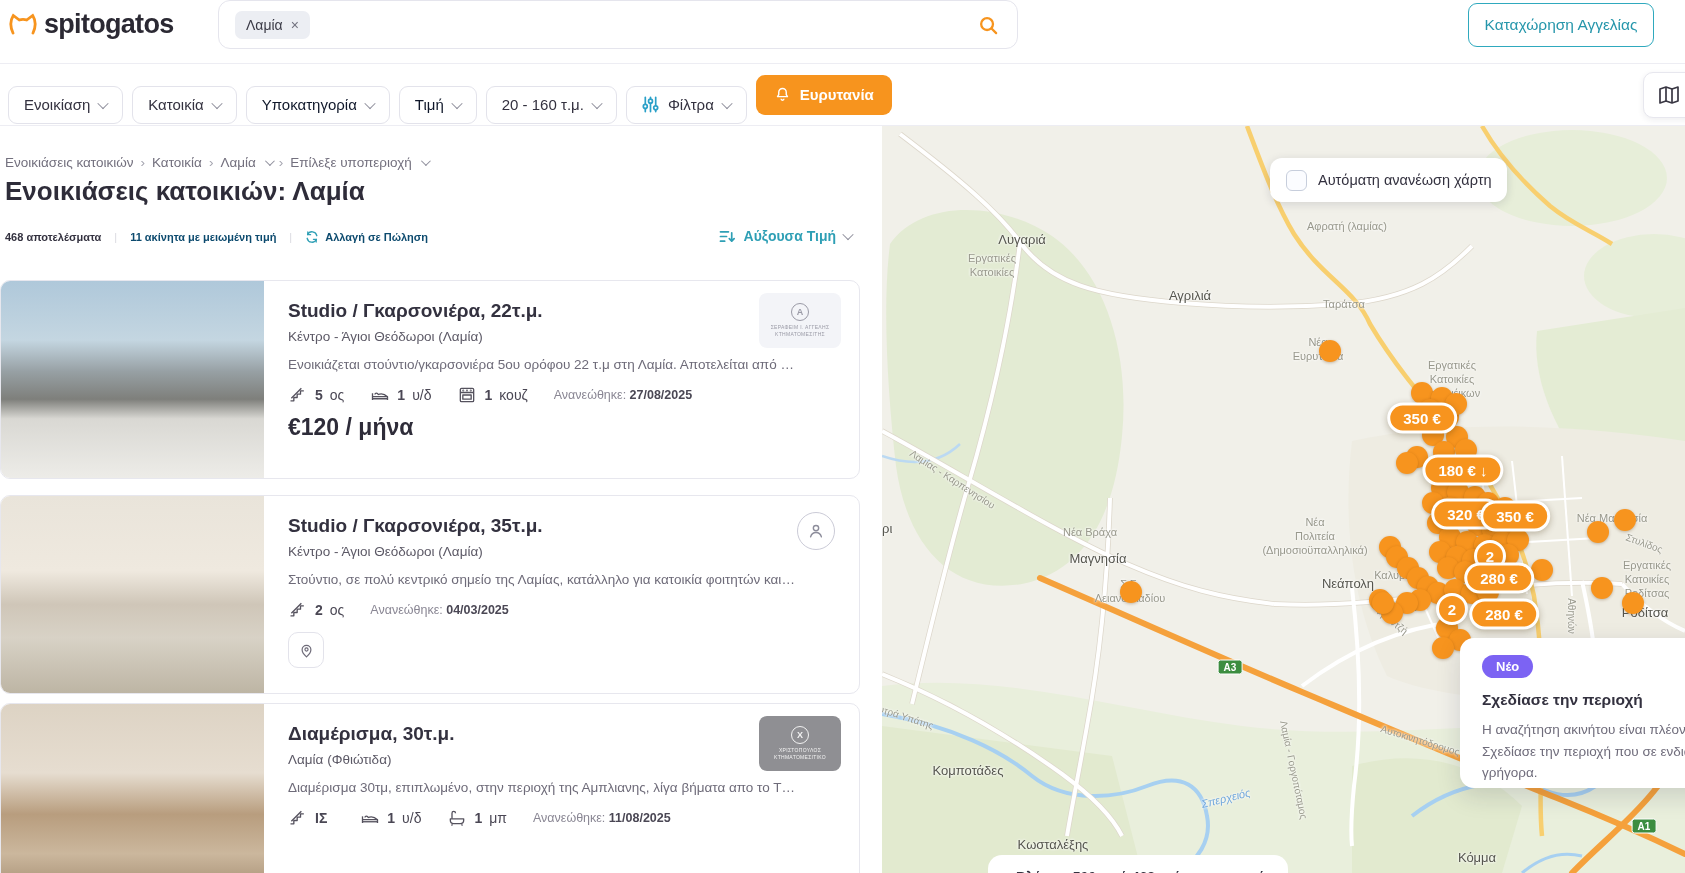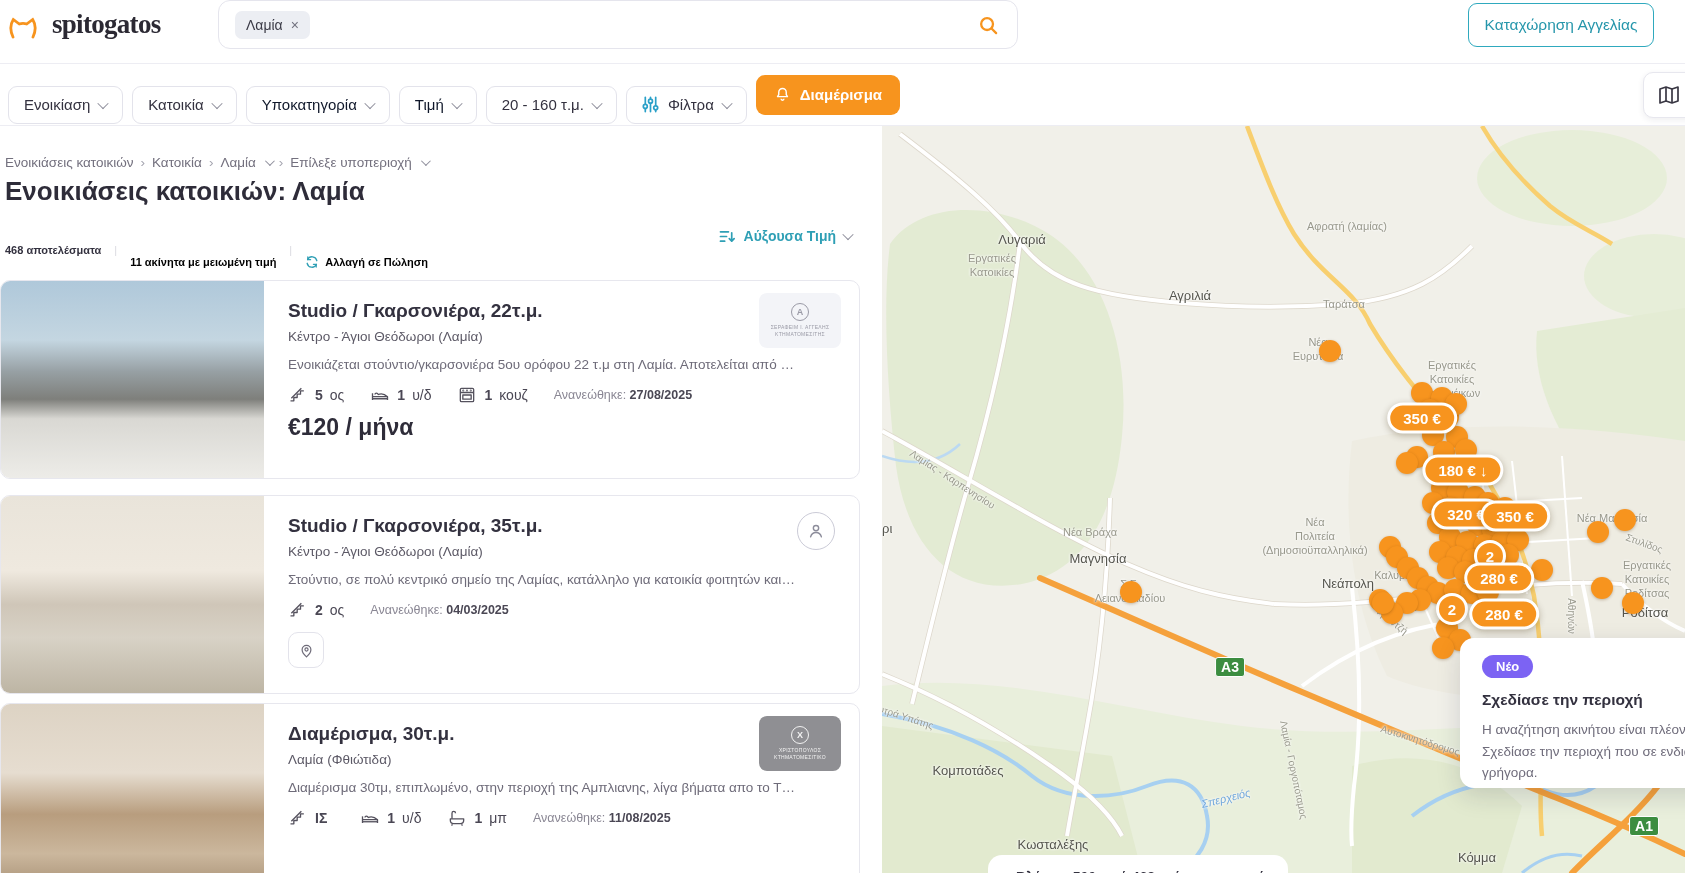--- a/index.html
+++ b/index.html
@@ -2,21 +2,21 @@
 <html><head>
 <meta charset="utf-8">
 <style>
   * { margin:0; padding:0; box-sizing:border-box; }
   html,body { width:1685px; height:873px; overflow:hidden; background:#fff;
     font-family:"Liberation Sans", sans-serif; color:#33313F; }
 
   
   .header { position:absolute; left:0; top:0; width:1685px; height:64px; background:#fff;
     border-bottom:1px solid #EDEDF3; z-index:30; }
-  .logo { position:absolute; left:8px; top:9px; display:flex; align-items:flex-end; gap:14px;font-family:Liberation Serif, serif; }
+  .logo { position:absolute; left:8px; top:9px; display:flex; align-items:flex-start; gap:6px; }
   .logo-text { font-size:27px; font-weight:800; letter-spacing:-0.7px; color:#2B2933; }
   .searchbar { position:absolute; left:218px; top:0; width:800px; height:49px;
     border:1px solid #E5E5ED; border-radius:12px; background:#fff; display:flex; align-items:center; padding:0 16px; }
   .chip { background:#ECEEF3; border-radius:7px; padding:6px 11px; font-size:14px; color:#3A3A46;
     display:flex; align-items:center; gap:8px; }
   .chip-x { color:#71717E; font-size:14px; cursor:pointer; }
   .search-ic { position:absolute; right:18px; top:14px; }
   .register-btn { position:absolute; left:1468px; top:3px; width:186px; height:44px; background:#fff;
     border:1.5px solid #2FA9BE; border-radius:9px; color:#2596AB; font-size:15.5px; font-weight:500;
     display:flex; align-items:center; justify-content:center; cursor:pointer; }
@@ -40,21 +40,21 @@
   .breadcrumb { position:absolute; left:5px; top:29px; display:flex; align-items:center; gap:7px;
     font-size:13.5px; color:#73707E; }
   .bc-sep { color:#A5A5B0; }
   .bc-chev { width:7px; height:7px; border-right:1.5px solid #8F8F9C; border-bottom:1.5px solid #8F8F9C;
     transform:rotate(45deg) translateY(-2px); display:inline-block; margin-left:2px; }
   .page-title { position:absolute; left:5px; top:50px; font-size:26px; font-weight:700; color:#2E2C39; }
   .results-row { position:absolute; left:5px; top:104px; display:flex; align-items:center; gap:13px;
     font-size:11px; }
   .res-count { font-weight:700; color:#33313F; }
   .res-div { color:#D9D9E0; }
-  .res-link { color:#000000; font-weight:600; display:flex; align-items:center; gap:6px; cursor:pointer;margin-top:25px; }
+  .res-link { color:#0c4a6e; font-weight:600; display:flex; align-items:center; gap:6px; cursor:pointer; }
   .sort-ctl { position:absolute; right:30px; top:102px; display:flex; align-items:center; gap:8px;
     font-size:14px; color:#2E9FB5; font-weight:600; cursor:pointer; }
   .sort-ctl .chev { border-color:#8F8F9C; }
 
   
   .card { position:absolute; left:0; width:860px; height:199px; background:#fff;
     border:1px solid #E7E7EE; border-radius:10px; overflow:hidden; display:flex; cursor:pointer; }
   .photo { width:263px; min-width:263px; height:100%; }
   .photo1 { background:linear-gradient(180deg,#AFC8DA 0%,#C4D6E1 30%,#97A0A4 46%,#7E7F7B 60%,#D9D8D3 70%,#EDECE8 100%); }
   .photo2 { background:linear-gradient(180deg,#E9E4DA 0%,#EFE9DF 38%,#CFC6B8 55%,#D8D2C6 72%,#BDB5A4 100%); }
@@ -93,21 +93,21 @@
   .ml.river { font-size:11px; font-style:italic; color:#6FA6DC; }
   .dot { position:absolute; width:22px; height:22px; border-radius:50%; background:#F7941E;
     box-shadow:0 1px 3px rgba(90,50,0,.3); transform:translate(-50%,-50%); cursor:pointer; }
   .pricepill { position:absolute; transform:translate(-50%,-50%); background:#F7941E; color:#fff;
     font-size:15px; font-weight:800; border:3px solid #fff; border-radius:999px; padding:4px 13px;
     white-space:nowrap; box-shadow:0 2px 7px rgba(60,40,0,.3); cursor:pointer; }
   .countpill { position:absolute; transform:translate(-50%,-50%); width:32px; height:32px; background:#F7941E;
     color:#fff; font-size:15px; font-weight:800; border:3px solid #fff; border-radius:50%;
     display:flex; align-items:center; justify-content:center; box-shadow:0 2px 7px rgba(60,40,0,.3); cursor:pointer; }
   .hwy-badge { position:absolute; transform:translate(-50%,-50%); background:#3C8D40; color:#fff;
-    border:1px solid #fff; border-radius:3px; font-size:14px; font-weight:700; padding:1px 5px; }
+    border:1px solid #fff; border-radius:3px; font-size:10px; font-weight:700; padding:1px 5px; }
   .autorefresh { position:absolute; left:388px; top:32px; height:44px; background:#fff; border-radius:12px;
     box-shadow:0 2px 10px rgba(30,30,60,.14); display:flex; align-items:center; gap:11px; padding:0 16px; z-index:6; }
   .autorefresh .cb { width:21px; height:21px; border:1.5px solid #C7CEDC; border-radius:6px; background:#FBFCFF; cursor:pointer; }
   .autorefresh .lbl { font-size:14.5px; color:#33313F; }
   .draw-tip { position:absolute; left:578px; top:512px; width:330px; height:150px; background:#fff;
     border-radius:14px; box-shadow:0 8px 24px rgba(30,30,60,.15); padding:17px 22px; z-index:7; }
   .neo-pill { display:inline-block; background:#7C63F3; color:#fff; font-size:13px; font-weight:700;
     border-radius:999px; padding:4px 14px; }
   .tip-title { font-size:15.5px; font-weight:700; color:#33313F; margin-top:13px; }
   .tip-body { font-size:13.5px; color:#6F6C7B; margin-top:10px; line-height:1.6; white-space:nowrap; }
@@ -171,21 +171,21 @@
         <circle cx="14.5" cy="12.5" r="2.1" fill="#fff"></circle>
     </svg>
     <span>Φίλτρα</span>
       <span class="chev"></span>
   </button>
   <button class="save-btn">
     <svg width="17" height="17" viewBox="0 0 24 24" fill="none" stroke="#fff" stroke-width="2" stroke-linejoin="round">
       <path d="M12 3.5a5.3 5.3 0 0 0-5.3 5.3v3.4L5 15h14l-1.7-2.8V8.8A5.3 5.3 0 0 0 12 3.5z"></path>
         <path d="M10 18a2 2 0 0 0 4 0"></path>
     </svg>
-    <span>Διαμέρισμα</span>
+    <span>Ευρυτανία</span>
   </button>
   <div class="mapview-btn">
     <svg width="24" height="24" viewBox="0 0 24 24" fill="none" stroke="#3A3844" stroke-width="1.7" stroke-linejoin="round">
       <path d="M3 6l6-2 6 2 6-2v14l-6 2-6-2-6 2z"></path>
         <path d="M9 4v14M15 6v14"></path>
     </svg>
   </div>
 </div>
 
 <div class="panel">
@@ -517,20 +517,24 @@
       <div class="pricepill" style="left: 584px; top: 388px;">320 €</div>
       <div class="pricepill" style="left: 633px; top: 390px;">350 €</div>
       <div class="countpill" style="left: 608px; top: 430px;">2</div>
       <div class="pricepill" style="left: 617px; top: 452px;">280 €</div>
       <div class="countpill" style="left: 570px; top: 483px;">2</div>
       <div class="pricepill" style="left: 622px; top: 488px;">280 €</div>
       <div class="hwy-badge" style="left: 348px; top: 541px;">Α3</div>
       <div class="hwy-badge" style="left: 762px; top: 700px;">Α1</div>
     </div>
 
+  <div class="autorefresh">
+    <span class="cb"></span>
+    <span class="lbl">Αυτόματη ανανέωση χάρτη</span>
+  </div>
 
   <div class="draw-tip">
     <span class="neo-pill">Νέο</span>
     <div class="tip-title">Σχεδίασε την περιοχή</div>
     <div class="tip-body">
       <span>Η αναζήτηση ακινήτου είναι πλέον</span><br>
       <span>Σχεδίασε την περιοχή που σε ενδιαφέρει</span><br>
       <span>γρήγορα.</span>
     </div>
   </div>

